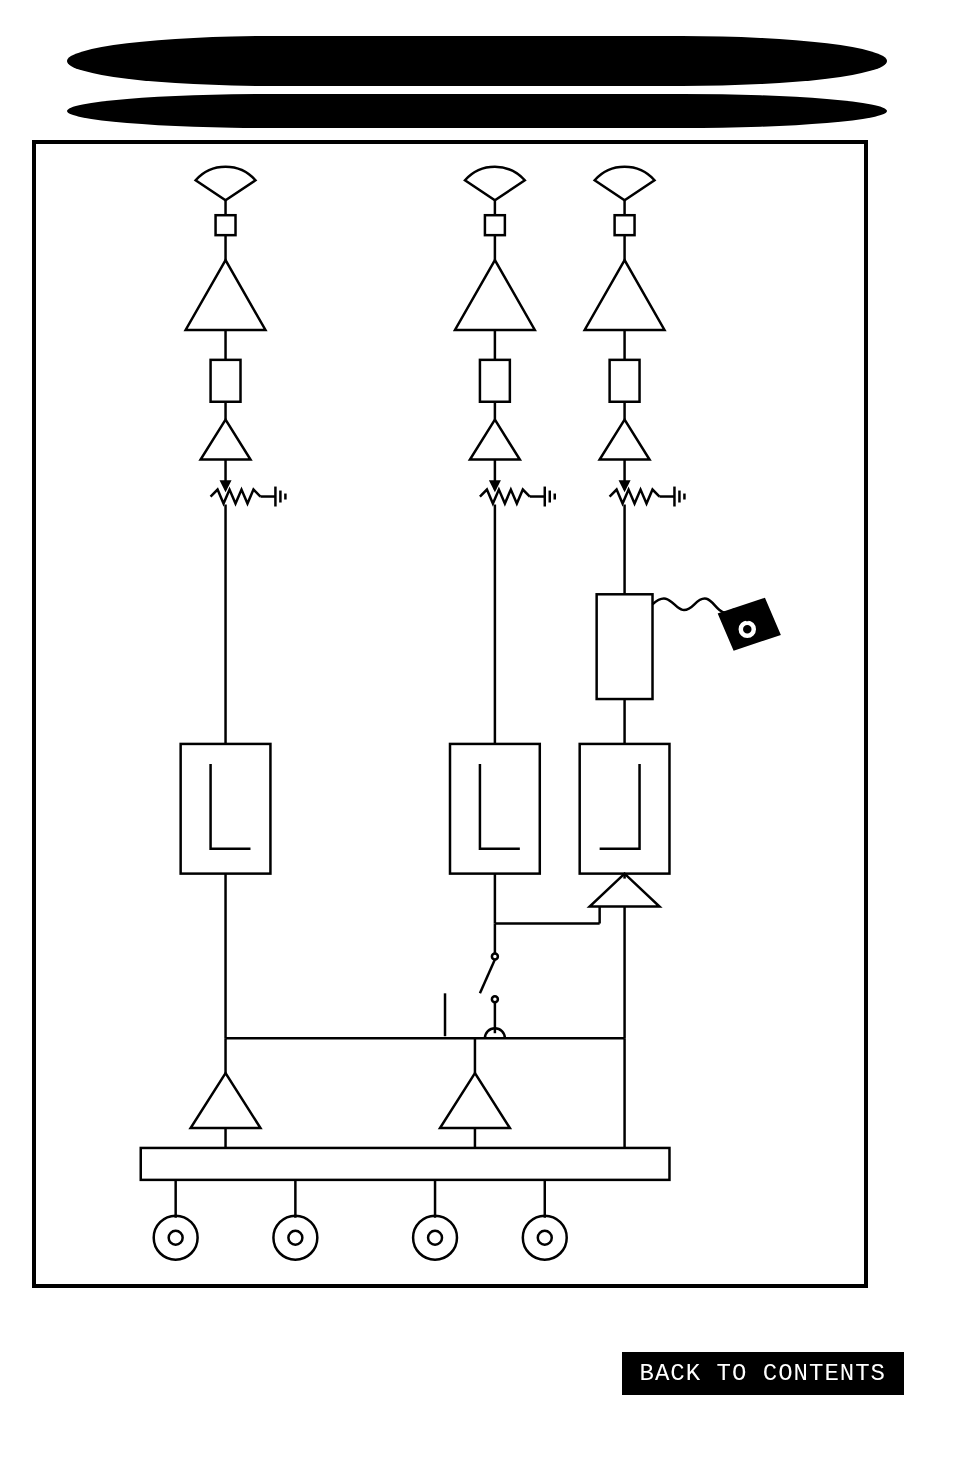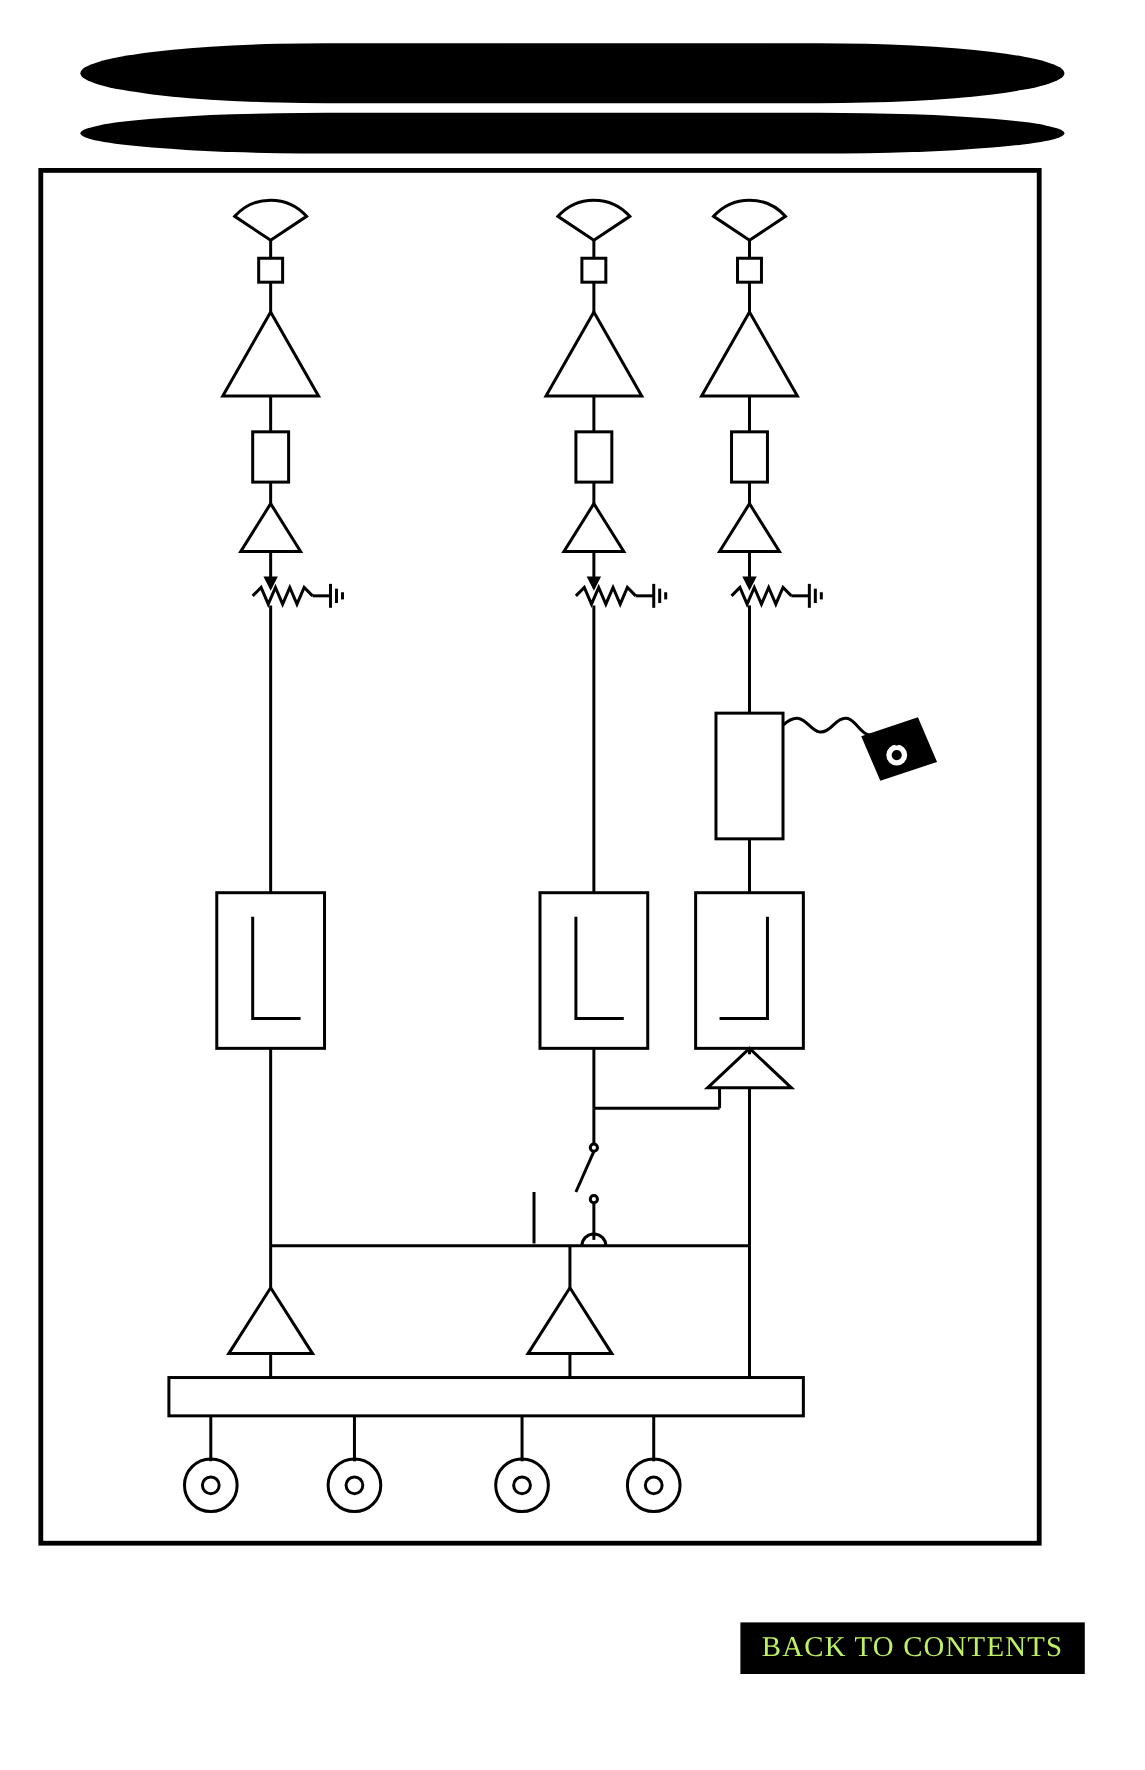--- a/index.html
+++ b/index.html
@@ -43,22 +43,22 @@
     top: 0;
     left: 0;
     width: 100%;
     height: 100%;
   }
   .back-btn {
     position: absolute;
     right: 50px;
     bottom: 80px;
     background: #000;
-    color: #bef264;
-    font-family: Liberation Serif, serif;
+    color: #ffffff;
+    font-family: Liberation Mono, monospace;
     font-size: 24px;
     letter-spacing: 1px;
     padding: 8px 18px;
     cursor: pointer;
   }
 </style>
 </head>
 <body>
 
 <div class="header-band band1"></div>

